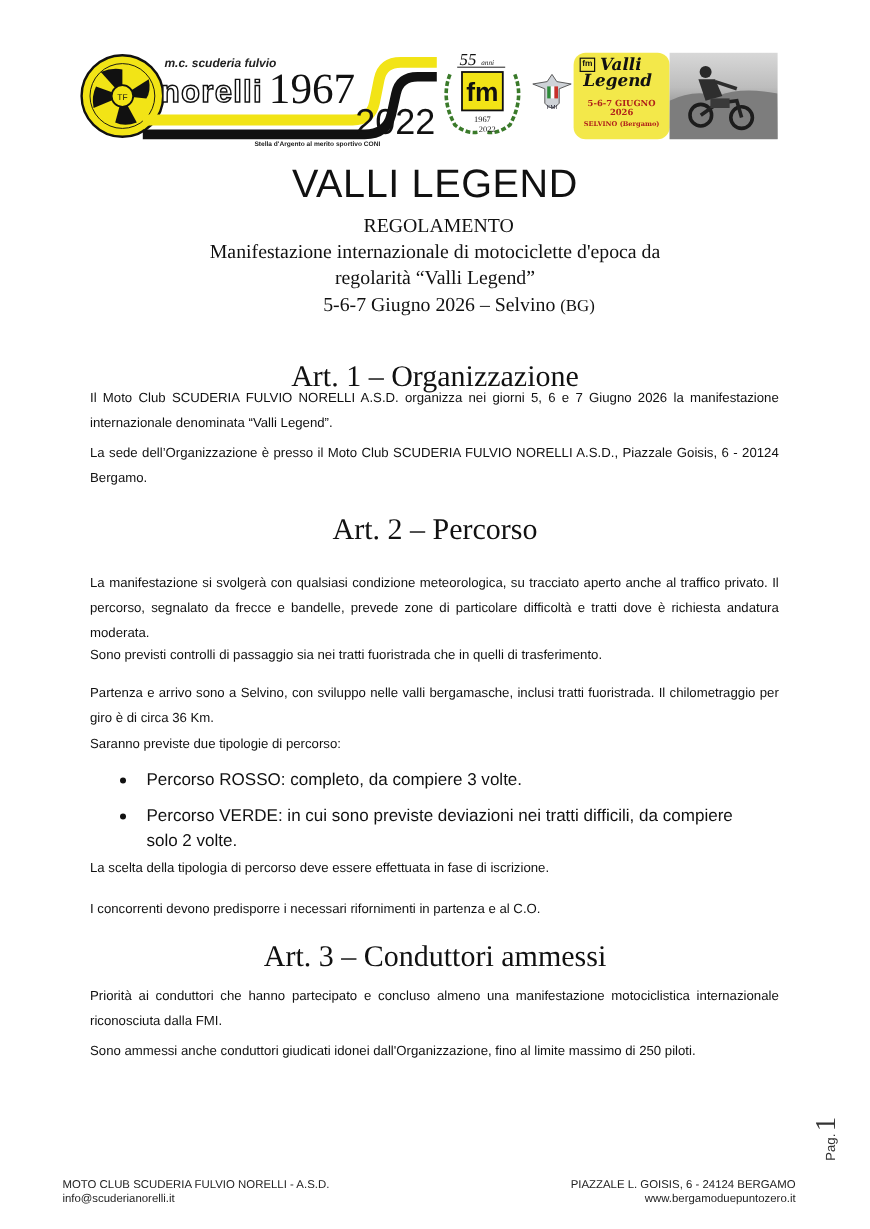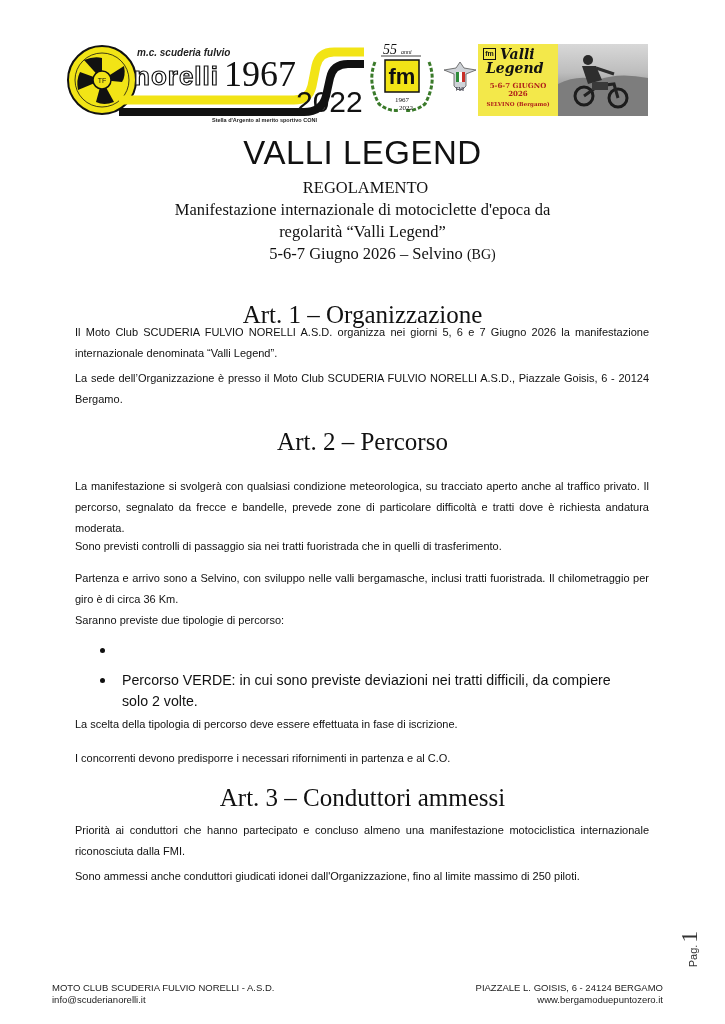--- a/index.html
+++ b/index.html
@@ -5,21 +5,21 @@
     * { box-sizing: border-box; margin: 0; padding: 0; }
     html, body { width: 725px; height: 1024px; background: #ffffff; overflow: hidden; }
     body { position: relative; color: #111; font-family: "Liberation Sans", sans-serif; }
 
     
     .header { position: absolute; left: 0; top: 0; width: 725px; height: 132px; }
     .club-logo { position: absolute; left: 64px; top: 38px; width: 320px; height: 85px; }
     .anniv-logo { position: absolute; left: 365px; top: 42px; width: 75px; height: 72px; }
     .fmi-badge { position: absolute; left: 442px; top: 58px; width: 36px; height: 38px; }
     .event-poster { position: absolute; left: 478px; top: 44px; width: 170px; height: 72px; display: flex; }
-    .poster-yellow { width: 80px; height: 72px; background: #f3e84a; position: relative; padding: 3px 4px; font-family: "DejaVu Serif", serif; }
+    .poster-yellow { width: 80px; height: 72px; background: #f3e84a; position: relative; padding: 3px 4px; font-family: "DejaVu Serif", serif; border-radius: 10px; }
     .poster-photo { width: 90px; height: 72px; background: linear-gradient(180deg, #d8d8d8 0%, #bdbdbd 40%, #8a8a8a 70%, #6d6d6d 100%); position: relative; overflow: hidden; }
     .poster-title { font-style: italic; font-weight: bold; font-size: 14px; line-height: 14px; color: #111; }
     .poster-title.l1 { padding-left: 18px; }
     .poster-title.l2 { padding-left: 4px; }
     .poster-dates { font-size: 7px; font-weight: bold; color: #b0201a; text-align: center; line-height: 8px; margin-top: 7px; }
     .poster-place { font-size: 5.5px; font-weight: bold; color: #b0201a; text-align: center; margin-top: 3px; }
     .poster-fm { position: absolute; left: 5px; top: 4px; width: 13px; height: 12px; border: 1.5px solid #111; font-size: 7px; font-weight: bold; text-align: center; line-height: 9px; font-family: "Liberation Sans", sans-serif; }
 
     
     .main-title { position: absolute; left: 0; width: 725px; top: 134px; text-align: center; font-family: "Liberation Sans", sans-serif; font-size: 33px; letter-spacing: 0.5px; color: #111; }
@@ -128,20 +128,21 @@
 <div class="para" style="top:368px;">La sede dell’Organizzazione è presso il Moto Club SCUDERIA FULVIO NORELLI A.S.D., Piazzale Goisis, 6 - 20124 Bergamo.</div>
 
 <div class="art-heading" style="top:428px;">Art. 2 – Percorso</div>
 <div class="para" style="top:476px;">La manifestazione si svolgerà con qualsiasi condizione meteorologica, su tracciato aperto anche al traffico privato. Il percorso, segnalato da frecce e bandelle, prevede zone di particolare difficoltà e tratti dove è richiesta andatura moderata.</div>
 <div class="para nj" style="top:536px;">Sono previsti controlli di passaggio sia nei tratti fuoristrada che in quelli di trasferimento.</div>
 <div class="para" style="top:568px;">Partenza e arrivo sono a Selvino, con sviluppo nelle valli bergamasche, inclusi tratti fuoristrada. Il chilometraggio per giro è di circa 36 Km.</div>
 <div class="para nj" style="top:610px;">Saranno previste due tipologie di percorso:</div>
 
 <div class="bullet-item" style="top:640px;">
   <span class="bullet-dot"></span>
+  <span>Percorso ROSSO: completo, da compiere 3 volte.</span>
 </div>
 <div class="bullet-item" style="top:670px;">
   <span class="bullet-dot"></span>
   <span>Percorso VERDE: in cui sono previste deviazioni nei tratti difficili, da compiere solo 2 volte.</span>
 </div>
 
 <div class="para nj" style="top:714px;">La scelta della tipologia di percorso deve essere effettuata in fase di iscrizione.</div>
 <div class="para nj" style="top:748px;">I concorrenti devono predisporre i necessari rifornimenti in partenza e al C.O.</div>
 
 <div class="art-heading" style="top:784px;">Art. 3 – Conduttori ammessi</div>

